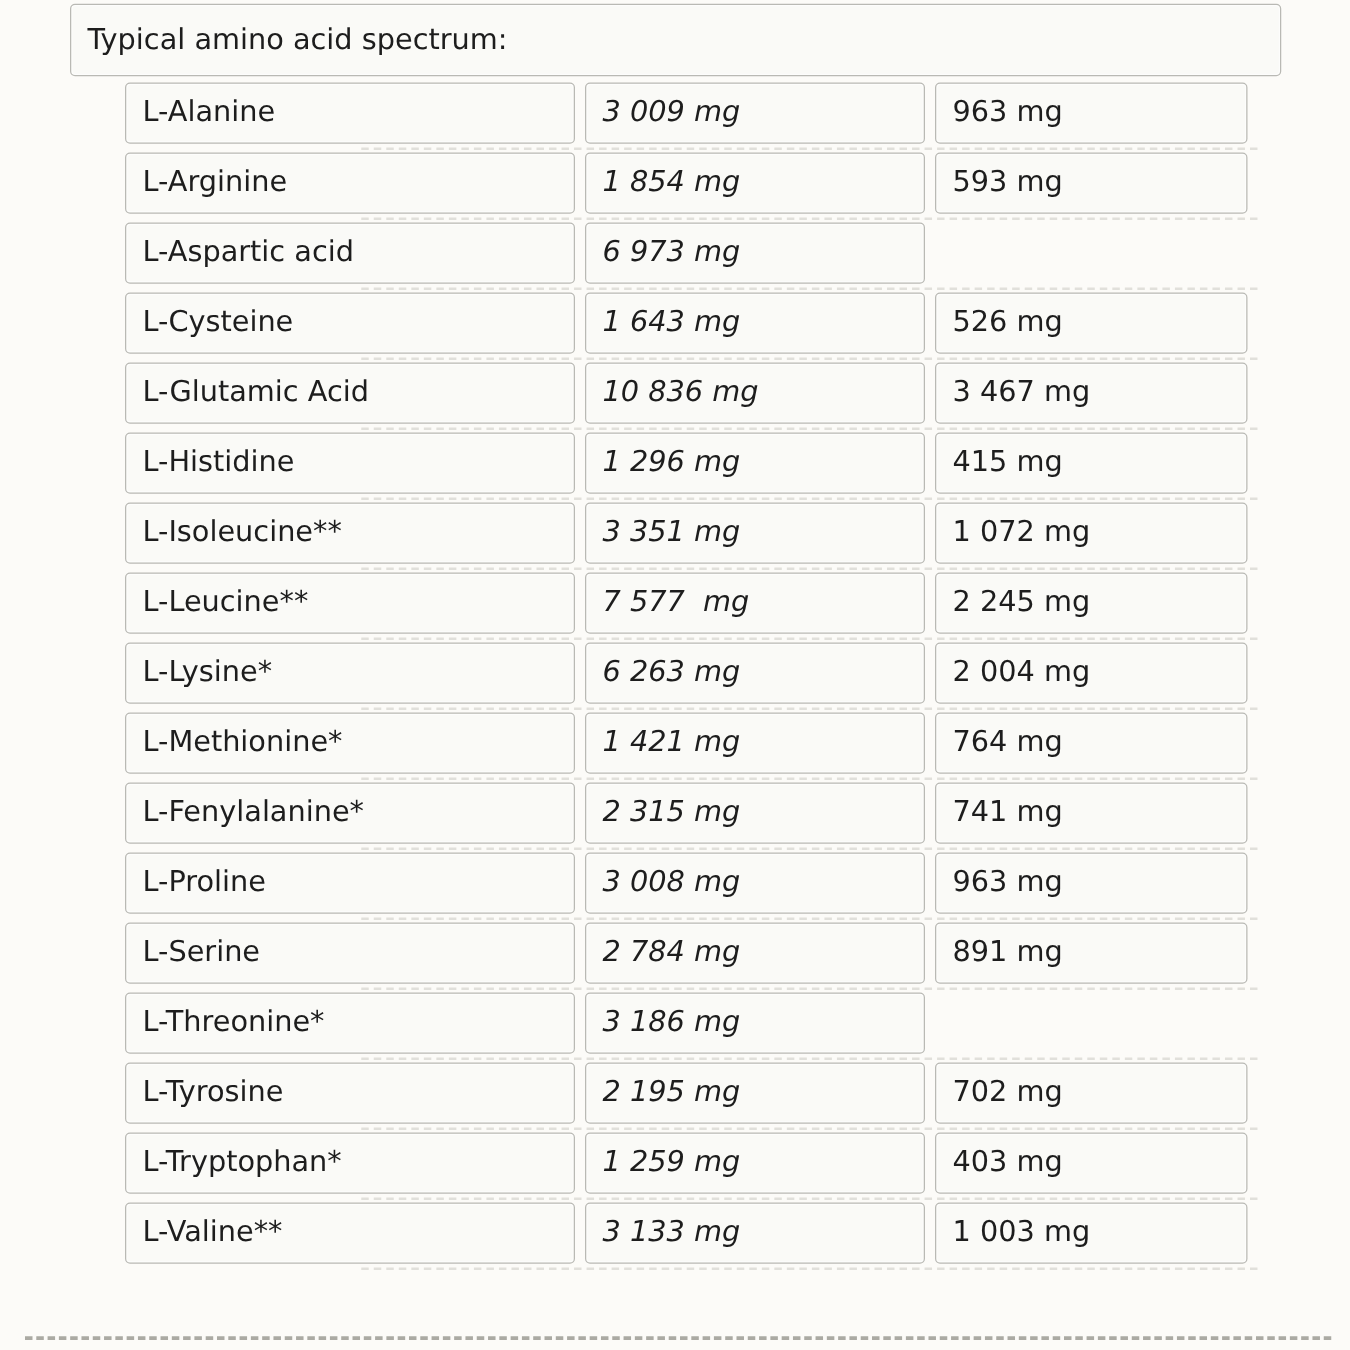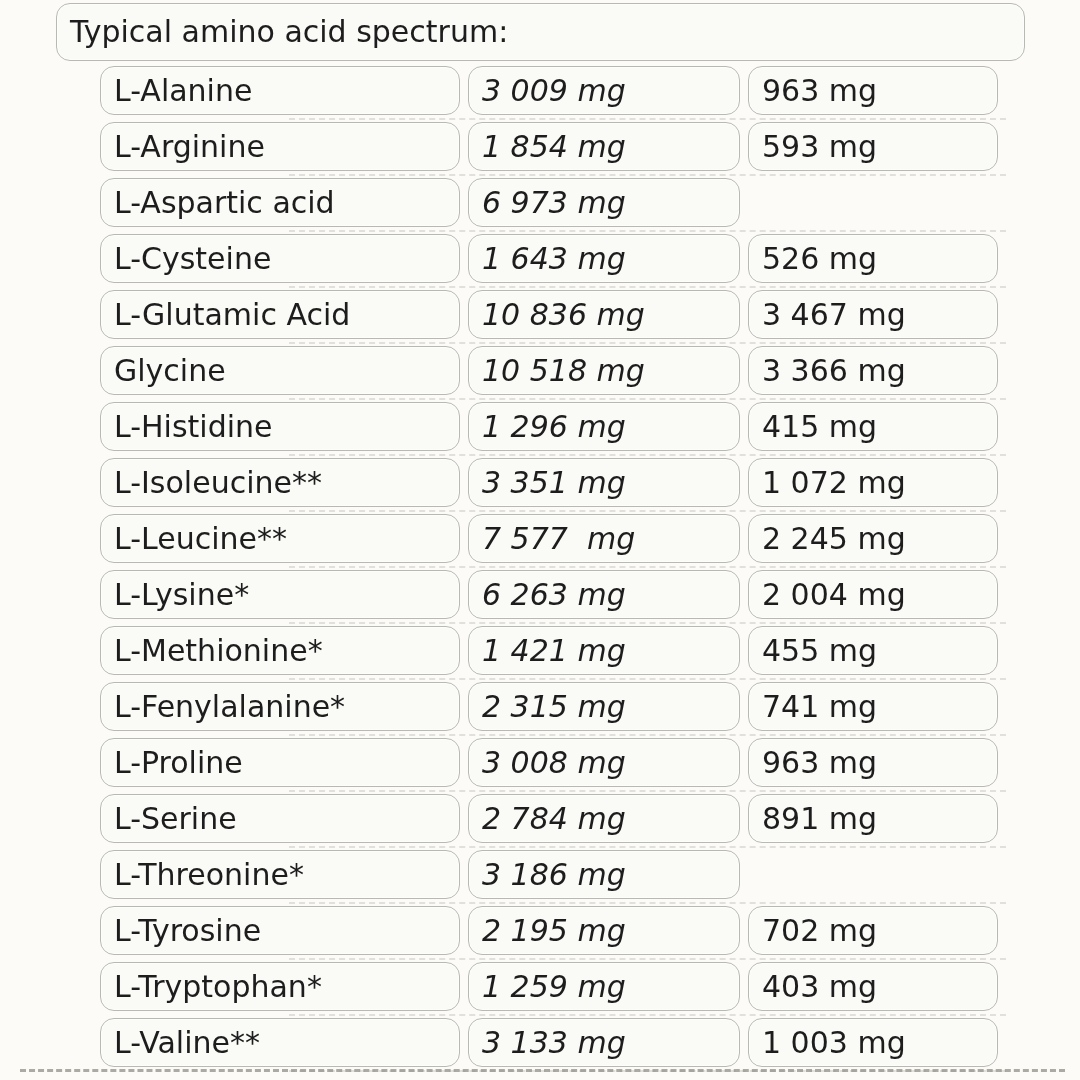--- a/index.html
+++ b/index.html
@@ -35,25 +35,25 @@
     left: 24%;
     right: 2%;
     bottom: -5px;
     border-bottom: 2px dashed #d7d6cf;
     opacity: 0.7;
   }
   .cell {
     background: #fafaf7;
     border: 1px solid #b9b9b4;
     box-shadow: inset 0 0 0 1px rgba(255,255,255,0.65);
-    border-radius: 14px;
+    border-radius: 4px;
     box-sizing: border-box;
     height: 49px;
     line-height: 47px;
-    font-size: 30px;
+    font-size: 23px;
     color: #1d1d1d;
     padding-left: 13px;
     white-space: pre;
     overflow: hidden;
   }
   .header-row { margin-bottom: 5px; }
   .header-row::after { display: none; }
   .header-row .cell {
     width: 969px;
     height: 58px;
@@ -98,25 +98,20 @@
           <div class="cell c1">L-Cysteine</div>
           <div class="cell c2">1 643 mg</div>
           <div class="cell c3">526 mg</div>
         </div>
         <div class="row">
           <div class="cell c1">L-Glutamic Acid</div>
           <div class="cell c2">10 836 mg</div>
           <div class="cell c3">3 467 mg</div>
         </div>
         <div class="row">
-          <div class="cell c1">Glycine</div>
-          <div class="cell c2">10 518 mg</div>
-          <div class="cell c3">3 366 mg</div>
-        </div>
-        <div class="row">
           <div class="cell c1">L-Histidine</div>
           <div class="cell c2">1 296 mg</div>
           <div class="cell c3">415 mg</div>
         </div>
         <div class="row">
           <div class="cell c1">L-Isoleucine**</div>
           <div class="cell c2">3 351 mg</div>
           <div class="cell c3">1 072 mg</div>
         </div>
         <div class="row">
@@ -125,21 +120,21 @@
           <div class="cell c3">2 245 mg</div>
         </div>
         <div class="row">
           <div class="cell c1">L-Lysine*</div>
           <div class="cell c2">6 263 mg</div>
           <div class="cell c3">2 004 mg</div>
         </div>
         <div class="row">
           <div class="cell c1">L-Methionine*</div>
           <div class="cell c2">1 421 mg</div>
-          <div class="cell c3">455 mg</div>
+          <div class="cell c3">764 mg</div>
         </div>
         <div class="row">
           <div class="cell c1">L-Fenylalanine*</div>
           <div class="cell c2">2 315 mg</div>
           <div class="cell c3">741 mg</div>
         </div>
         <div class="row">
           <div class="cell c1">L-Proline</div>
           <div class="cell c2">3 008 mg</div>
           <div class="cell c3">963 mg</div>

